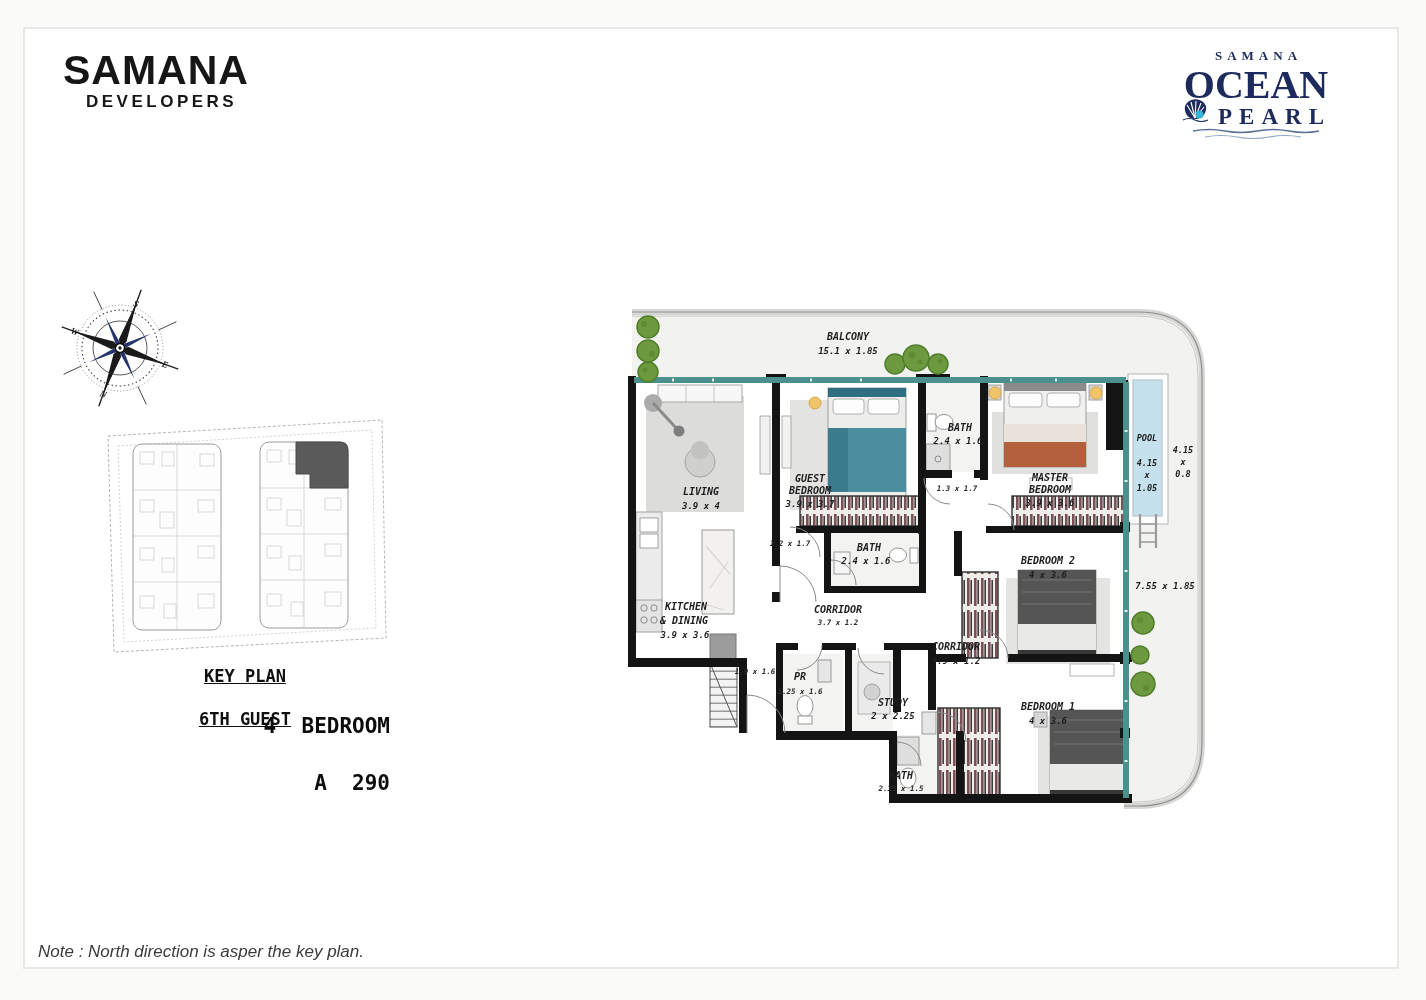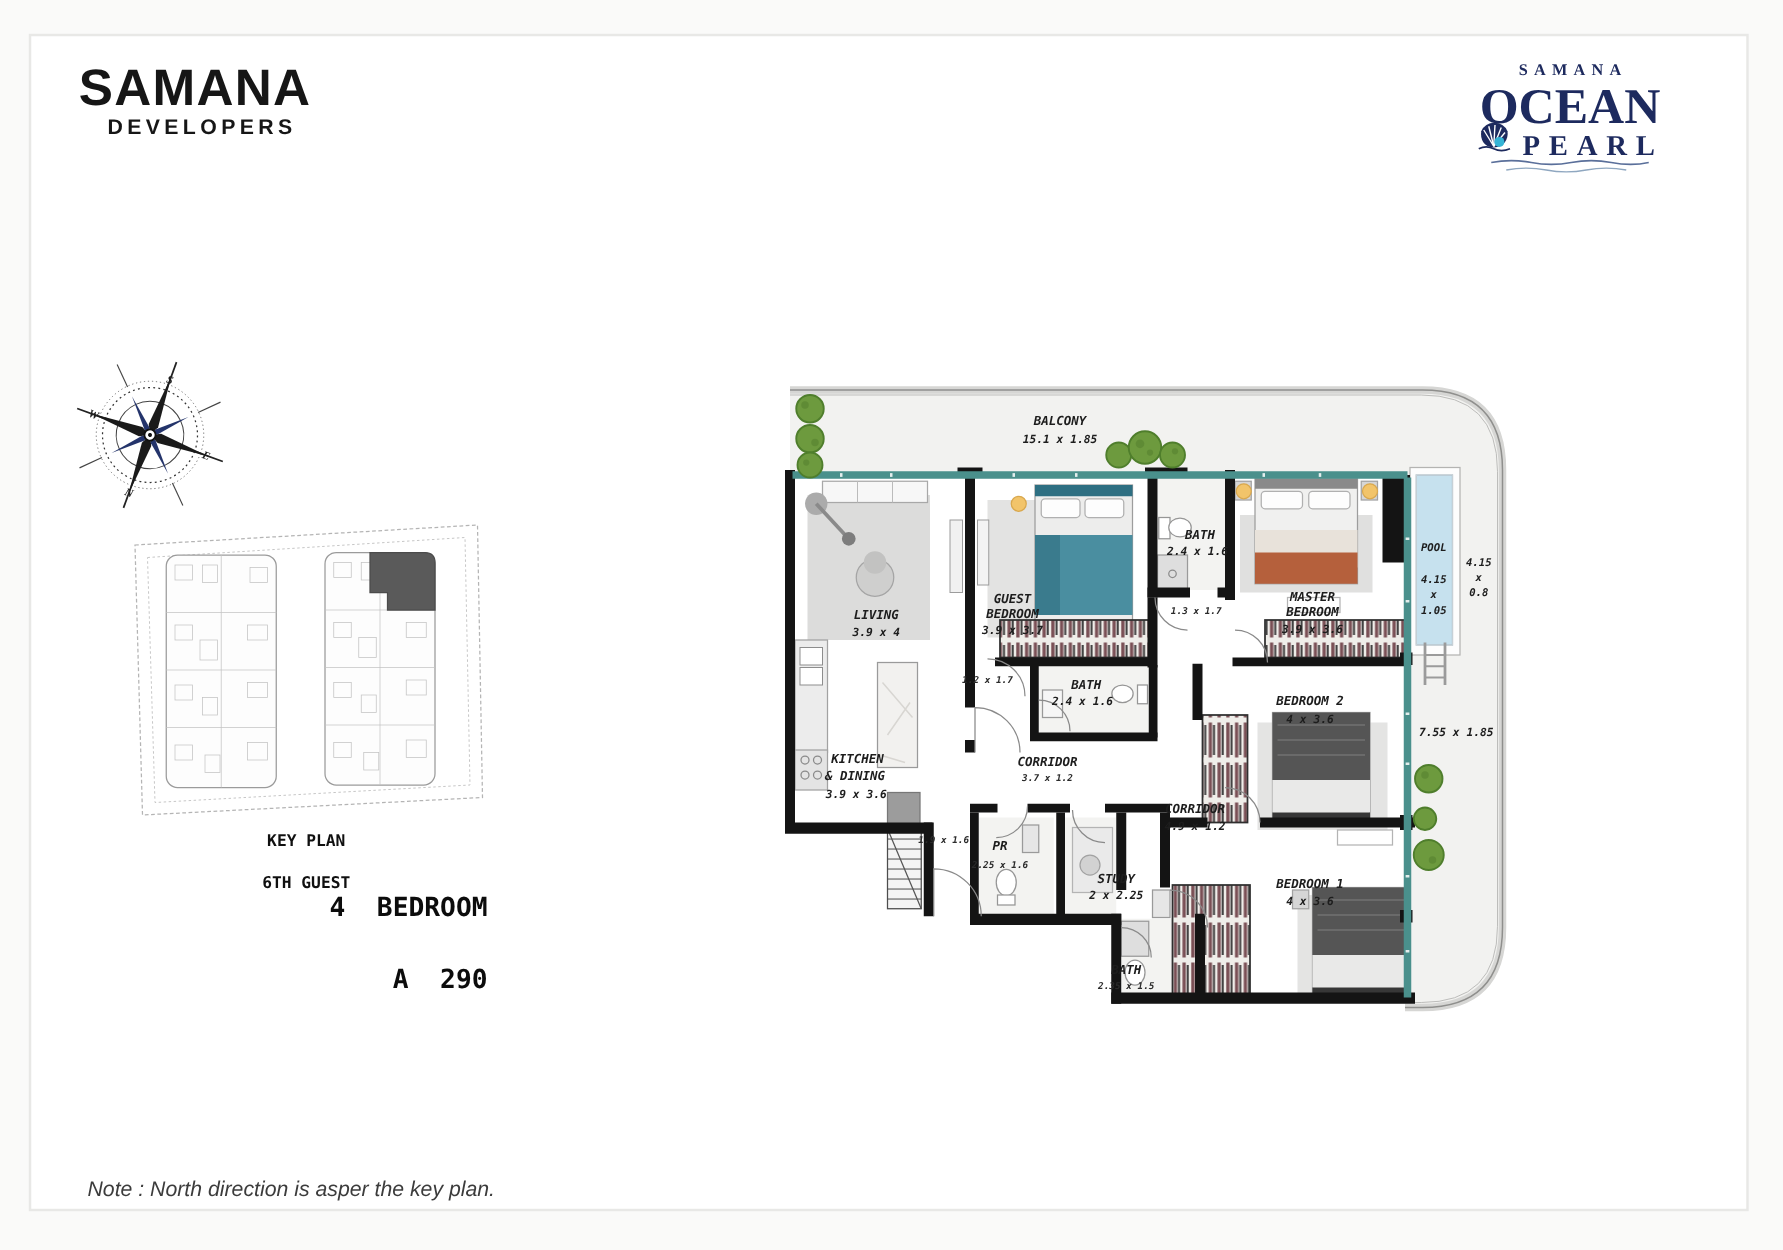--- a/index.html
+++ b/index.html
@@ -35,33 +35,33 @@
     display:flex;align-items:flex-end;justify-content:center;margin-top:-7px;height:30px;
   }
   .proj-logo .pearl{
     font-family:"Liberation Serif",serif;font-size:23px;font-weight:600;
     letter-spacing:7px;text-indent:7px;line-height:1;
   }
   .proj-logo .waves{margin-top:-2px;}
   
   .kp-caption{
     position:absolute;left:100px;top:666px;width:290px;text-align:center;color:#101010;
-    font-family:"DejaVu Sans Mono",monospace;font-weight:700;font-size:13px;line-height:1.25;
+    font-family:"DejaVu Sans Mono",monospace;font-weight:700;font-size:17px;line-height:1.25;
     white-space:pre;
+    text-decoration:underline;
   }
   .unit-caption{
     position:absolute;left:100px;top:712px;width:290px;text-align:right;color:#0c0c0c;
     font-family:"DejaVu Sans Mono",monospace;font-weight:700;font-size:21px;line-height:1.35;
     white-space:pre;
   }
   
   .note{
     position:absolute;left:38px;top:942px;font-style:italic;font-size:17px;color:#3c3c3c;
     font-family:"Liberation Sans",sans-serif;
-    margin-left:32px;
   }
   
   svg text{font-family:"DejaVu Sans Mono",monospace;font-style:italic;fill:#1d1d1d;}
   .rl{font-size:10px;font-weight:700;}
   .rd{font-size:9px;font-weight:600;}
   .sd{font-size:7.5px;font-weight:600;fill:#2b2b2b;}
   .pl{font-size:8.5px;font-weight:700;}
   .cl{font-size:9px;font-weight:700;font-style:italic;font-family:"Liberation Serif",serif;}
 </style>
 </head>

